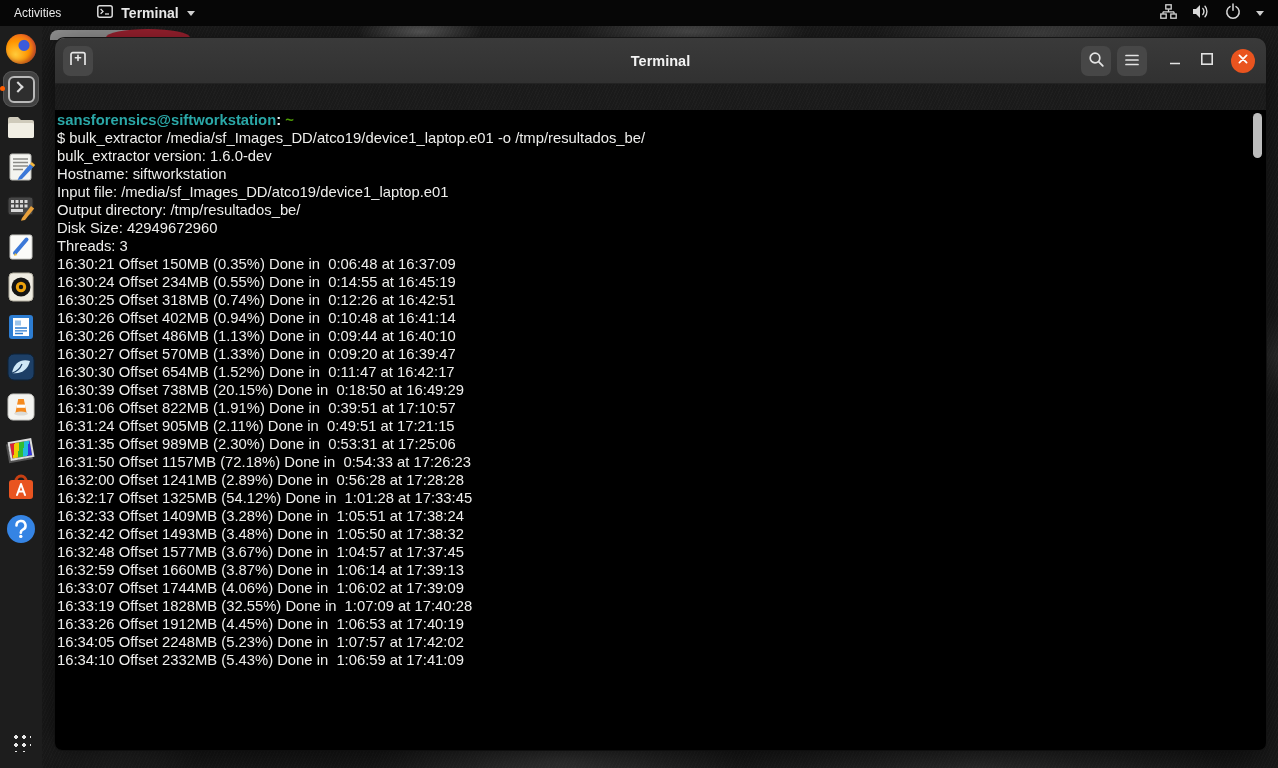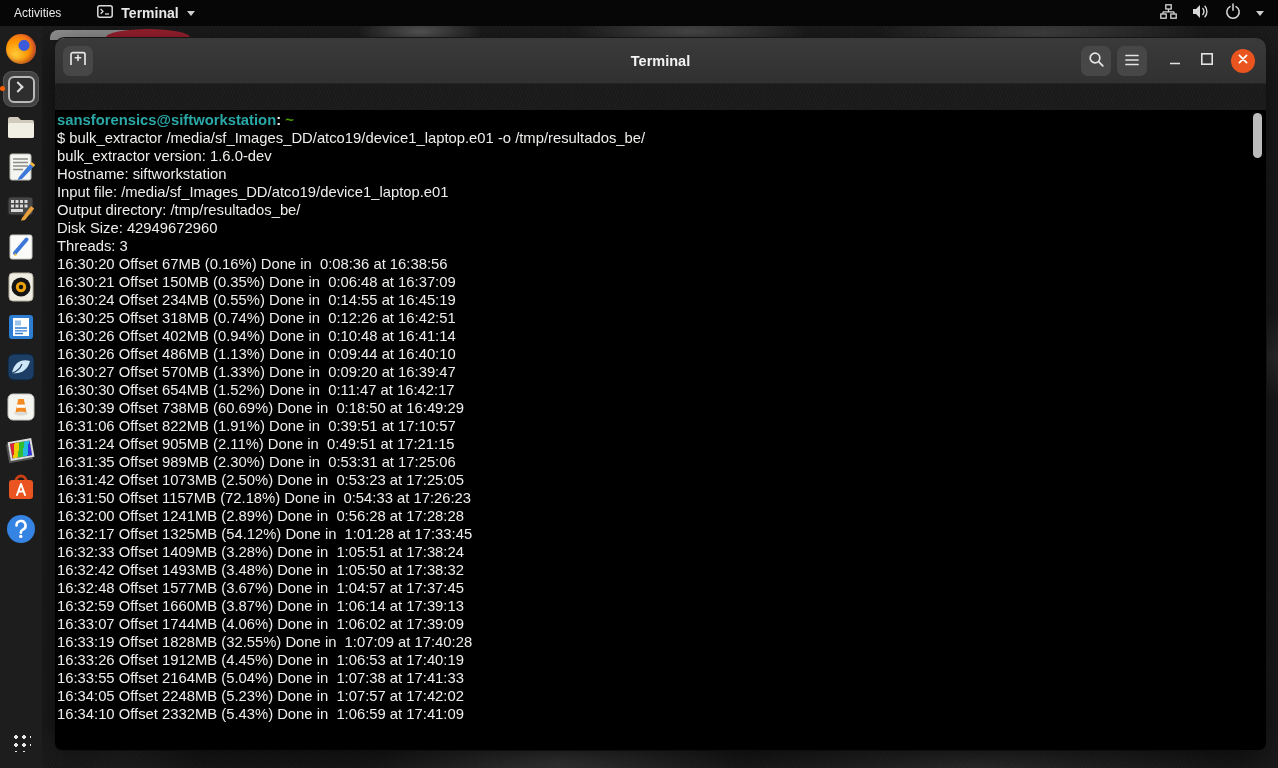--- a/index.html
+++ b/index.html
@@ -328,44 +328,41 @@
       <div class="tline">$ bulk_extractor /media/sf_Images_DD/atco19/device1_laptop.e01 -o /tmp/resultados_be/</div>
       <div>
           <div class="tline">bulk_extractor version: 1.6.0-dev</div>
           <div class="tline">Hostname: siftworkstation</div>
           <div class="tline">Input file: /media/sf_Images_DD/atco19/device1_laptop.e01</div>
           <div class="tline">Output directory: /tmp/resultados_be/</div>
           <div class="tline">Disk Size: 42949672960</div>
           <div class="tline">Threads: 3</div>
         </div>
       <div>
-          <div class="tline">16:30:20 Offset 67MB (0.16%) Done in  0:08:36 at 16:38:56</div>
           <div class="tline">16:30:21 Offset 150MB (0.35%) Done in  0:06:48 at 16:37:09</div>
           <div class="tline">16:30:24 Offset 234MB (0.55%) Done in  0:14:55 at 16:45:19</div>
           <div class="tline">16:30:25 Offset 318MB (0.74%) Done in  0:12:26 at 16:42:51</div>
           <div class="tline">16:30:26 Offset 402MB (0.94%) Done in  0:10:48 at 16:41:14</div>
           <div class="tline">16:30:26 Offset 486MB (1.13%) Done in  0:09:44 at 16:40:10</div>
           <div class="tline">16:30:27 Offset 570MB (1.33%) Done in  0:09:20 at 16:39:47</div>
           <div class="tline">16:30:30 Offset 654MB (1.52%) Done in  0:11:47 at 16:42:17</div>
-          <div class="tline">16:30:39 Offset 738MB (60.69%) Done in  0:18:50 at 16:49:29</div>
+          <div class="tline">16:30:39 Offset 738MB (20.15%) Done in  0:18:50 at 16:49:29</div>
           <div class="tline">16:31:06 Offset 822MB (1.91%) Done in  0:39:51 at 17:10:57</div>
           <div class="tline">16:31:24 Offset 905MB (2.11%) Done in  0:49:51 at 17:21:15</div>
           <div class="tline">16:31:35 Offset 989MB (2.30%) Done in  0:53:31 at 17:25:06</div>
-          <div class="tline">16:31:42 Offset 1073MB (2.50%) Done in  0:53:23 at 17:25:05</div>
           <div class="tline">16:31:50 Offset 1157MB (72.18%) Done in  0:54:33 at 17:26:23</div>
           <div class="tline">16:32:00 Offset 1241MB (2.89%) Done in  0:56:28 at 17:28:28</div>
           <div class="tline">16:32:17 Offset 1325MB (54.12%) Done in  1:01:28 at 17:33:45</div>
           <div class="tline">16:32:33 Offset 1409MB (3.28%) Done in  1:05:51 at 17:38:24</div>
           <div class="tline">16:32:42 Offset 1493MB (3.48%) Done in  1:05:50 at 17:38:32</div>
           <div class="tline">16:32:48 Offset 1577MB (3.67%) Done in  1:04:57 at 17:37:45</div>
           <div class="tline">16:32:59 Offset 1660MB (3.87%) Done in  1:06:14 at 17:39:13</div>
           <div class="tline">16:33:07 Offset 1744MB (4.06%) Done in  1:06:02 at 17:39:09</div>
           <div class="tline">16:33:19 Offset 1828MB (32.55%) Done in  1:07:09 at 17:40:28</div>
           <div class="tline">16:33:26 Offset 1912MB (4.45%) Done in  1:06:53 at 17:40:19</div>
-          <div class="tline">16:33:55 Offset 2164MB (5.04%) Done in  1:07:38 at 17:41:33</div>
           <div class="tline">16:34:05 Offset 2248MB (5.23%) Done in  1:07:57 at 17:42:02</div>
           <div class="tline">16:34:10 Offset 2332MB (5.43%) Done in  1:06:59 at 17:41:09</div>
         </div>
       <div class="scroll-thumb"></div>
     </div>
   </div>
 
 </div>
 
 </body></html>

